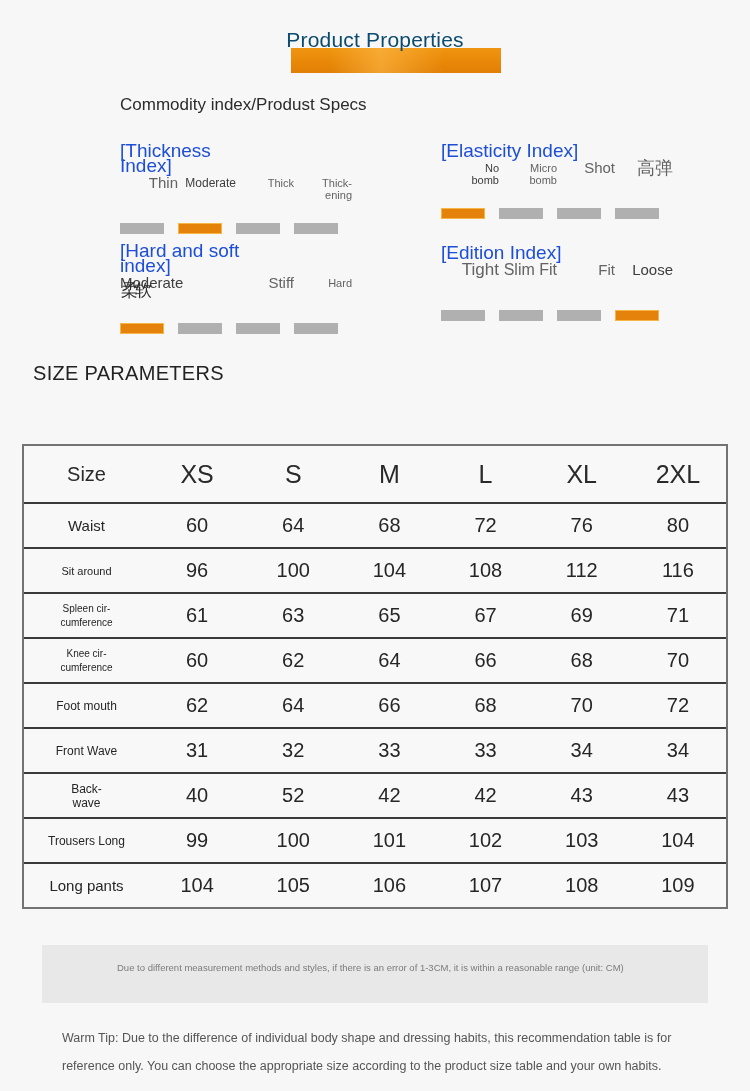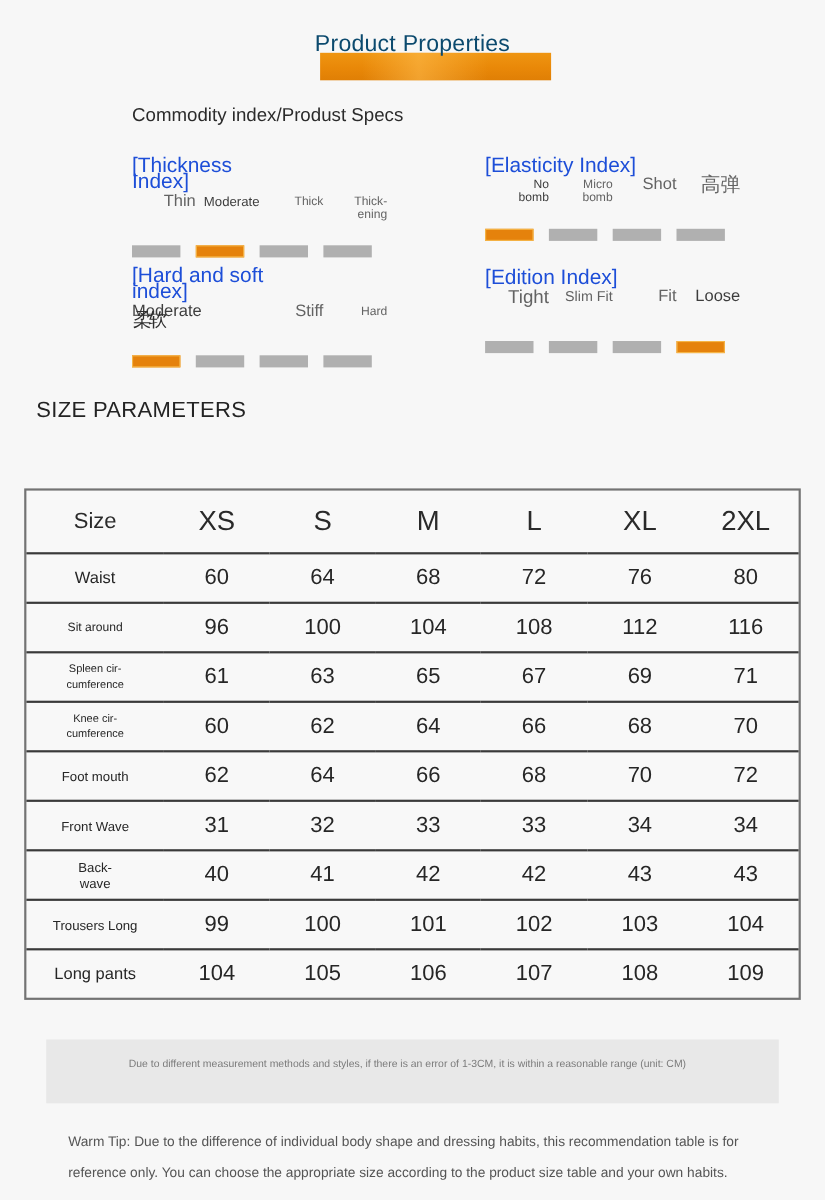--- a/index.html
+++ b/index.html
@@ -283,21 +283,21 @@
 </div>
 
 <div class="index-group grp-edition">
   <div class="index-title">[Edition Index]</div>
   <div class="index-items">
       <div class="index-item pos0">
         <span class="index-label" style="font-size: 17px;">Tight</span>
         <span class="index-bar"></span>
       </div>
       <div class="index-item pos1">
-        <span class="index-label" style="font-size: 13px;">Slim Fit</span>
+        <span class="index-label" style="font-size: 16px;">Slim Fit</span>
         <span class="index-bar"></span>
       </div>
       <div class="index-item pos2">
         <span class="index-label" style="font-size: 15px;">Fit</span>
         <span class="index-bar"></span>
       </div>
       <div class="index-item pos3 active">
         <span class="index-label" style="font-size: 15px;">Loose</span>
         <span class="index-bar"></span>
       </div>
@@ -370,21 +370,21 @@
           <td class="val">31</td>
           <td class="val">32</td>
           <td class="val">33</td>
           <td class="val">33</td>
           <td class="val">34</td>
           <td class="val">34</td>
         </tr>
         <tr>
           <td class="label-cell" style="font-size: 12px;">Back-<br>wave</td>
           <td class="val">40</td>
-          <td class="val">41</td>
+          <td class="val">52</td>
           <td class="val">42</td>
           <td class="val">42</td>
           <td class="val">43</td>
           <td class="val">43</td>
         </tr>
         <tr>
           <td class="label-cell" style="font-size: 12px;">Trousers Long</td>
           <td class="val">99</td>
           <td class="val">100</td>
           <td class="val">101</td>

